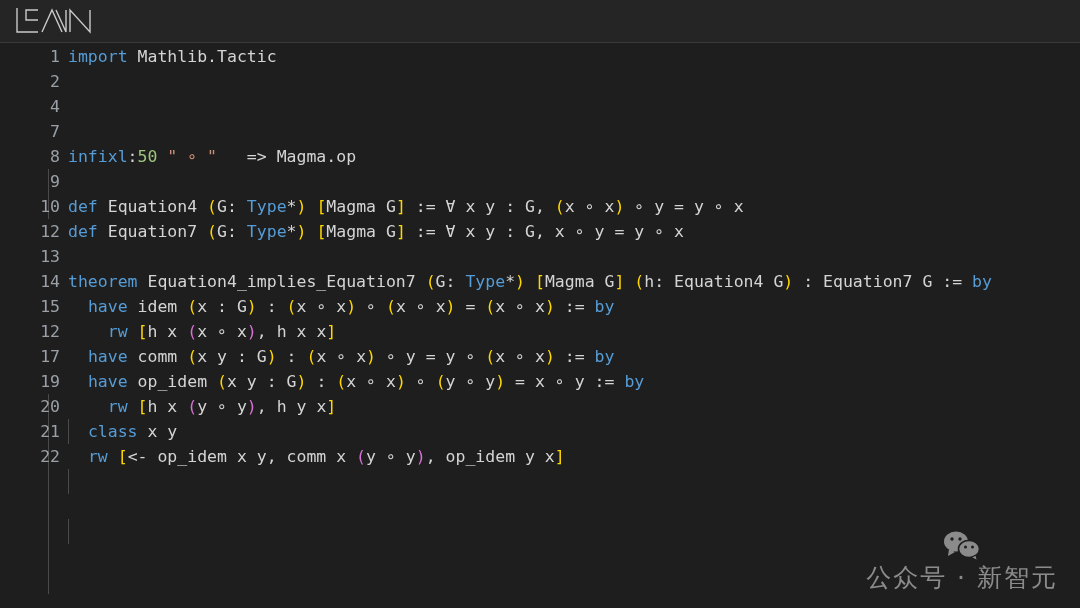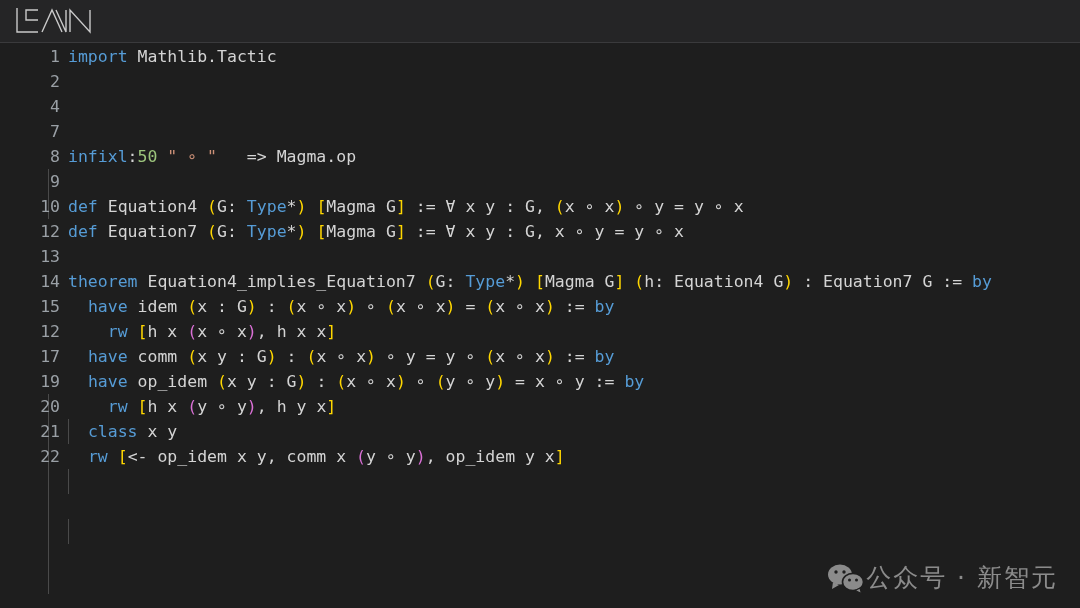--- a/index.html
+++ b/index.html
@@ -90,20 +90,21 @@
   
   .watermark {
     position: absolute;
     right: 22px;
     bottom: 14px;
     display: flex;
     align-items: center;
     gap: 0;
     opacity: 0.62;
     z-index: 5;
+    flex-direction: column;
   }
   .wm-text {
     color: #cfcfcf;
     font-family: "DejaVu Sans", "Liberation Sans", sans-serif;
     font-size: 25px;
     letter-spacing: 2px;
     white-space: nowrap;
   }
   .wechat {
     position: relative;

